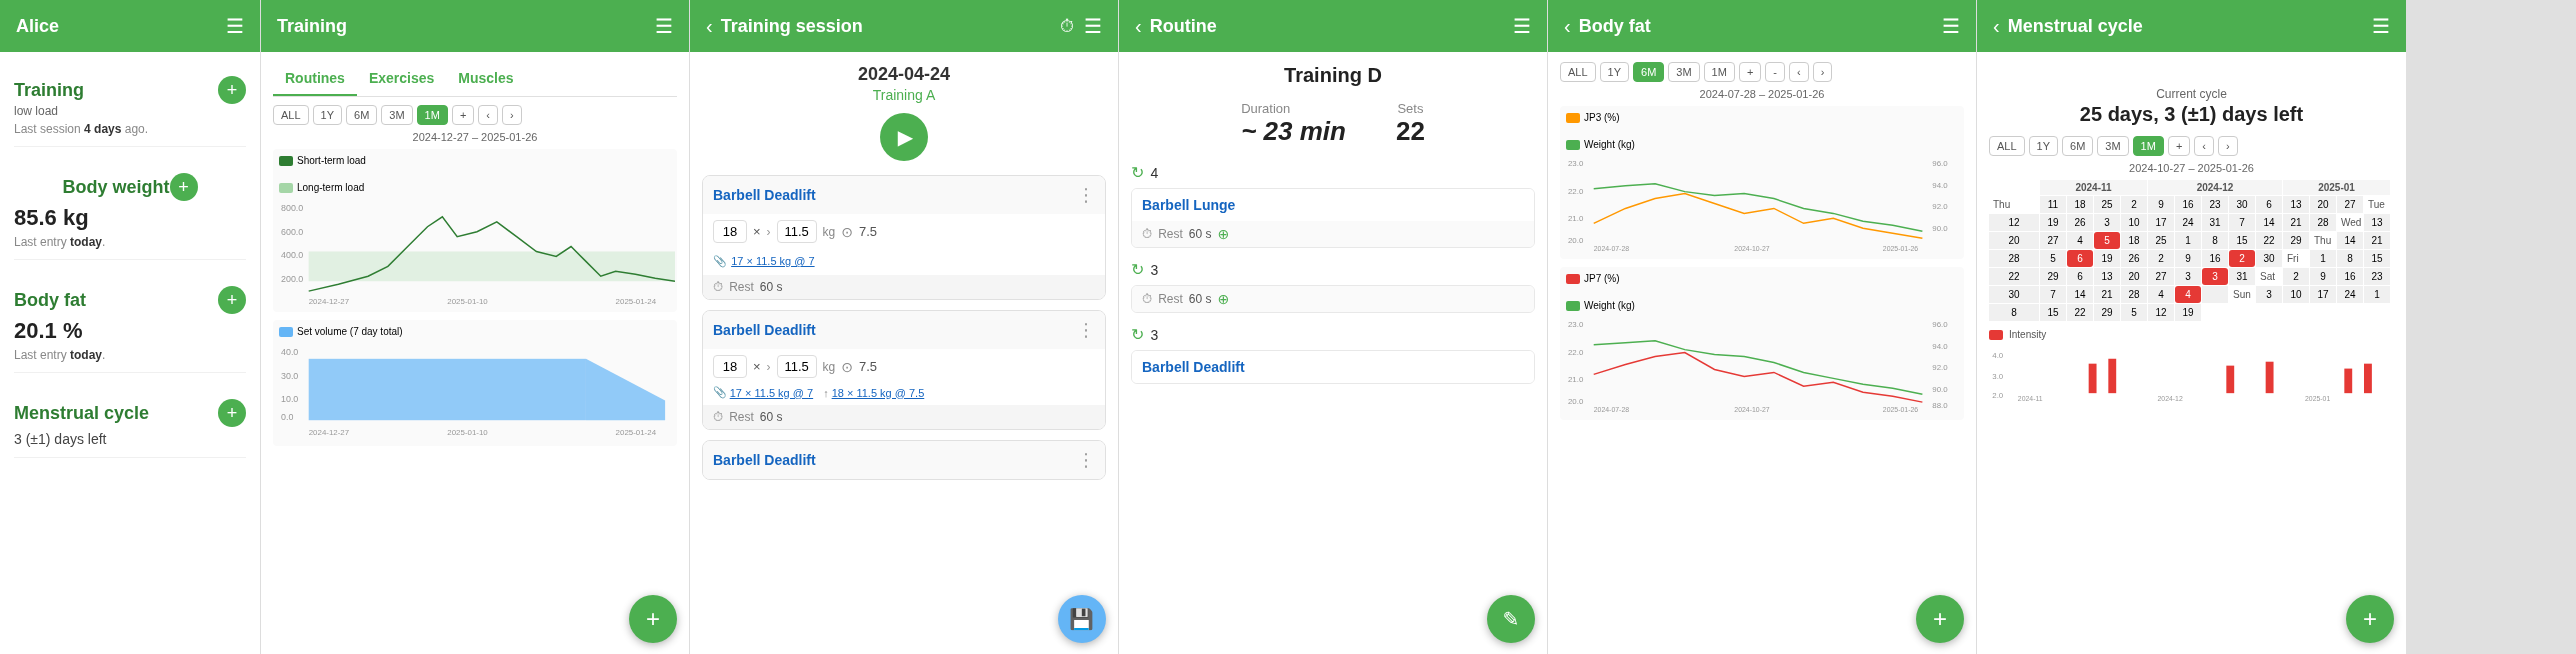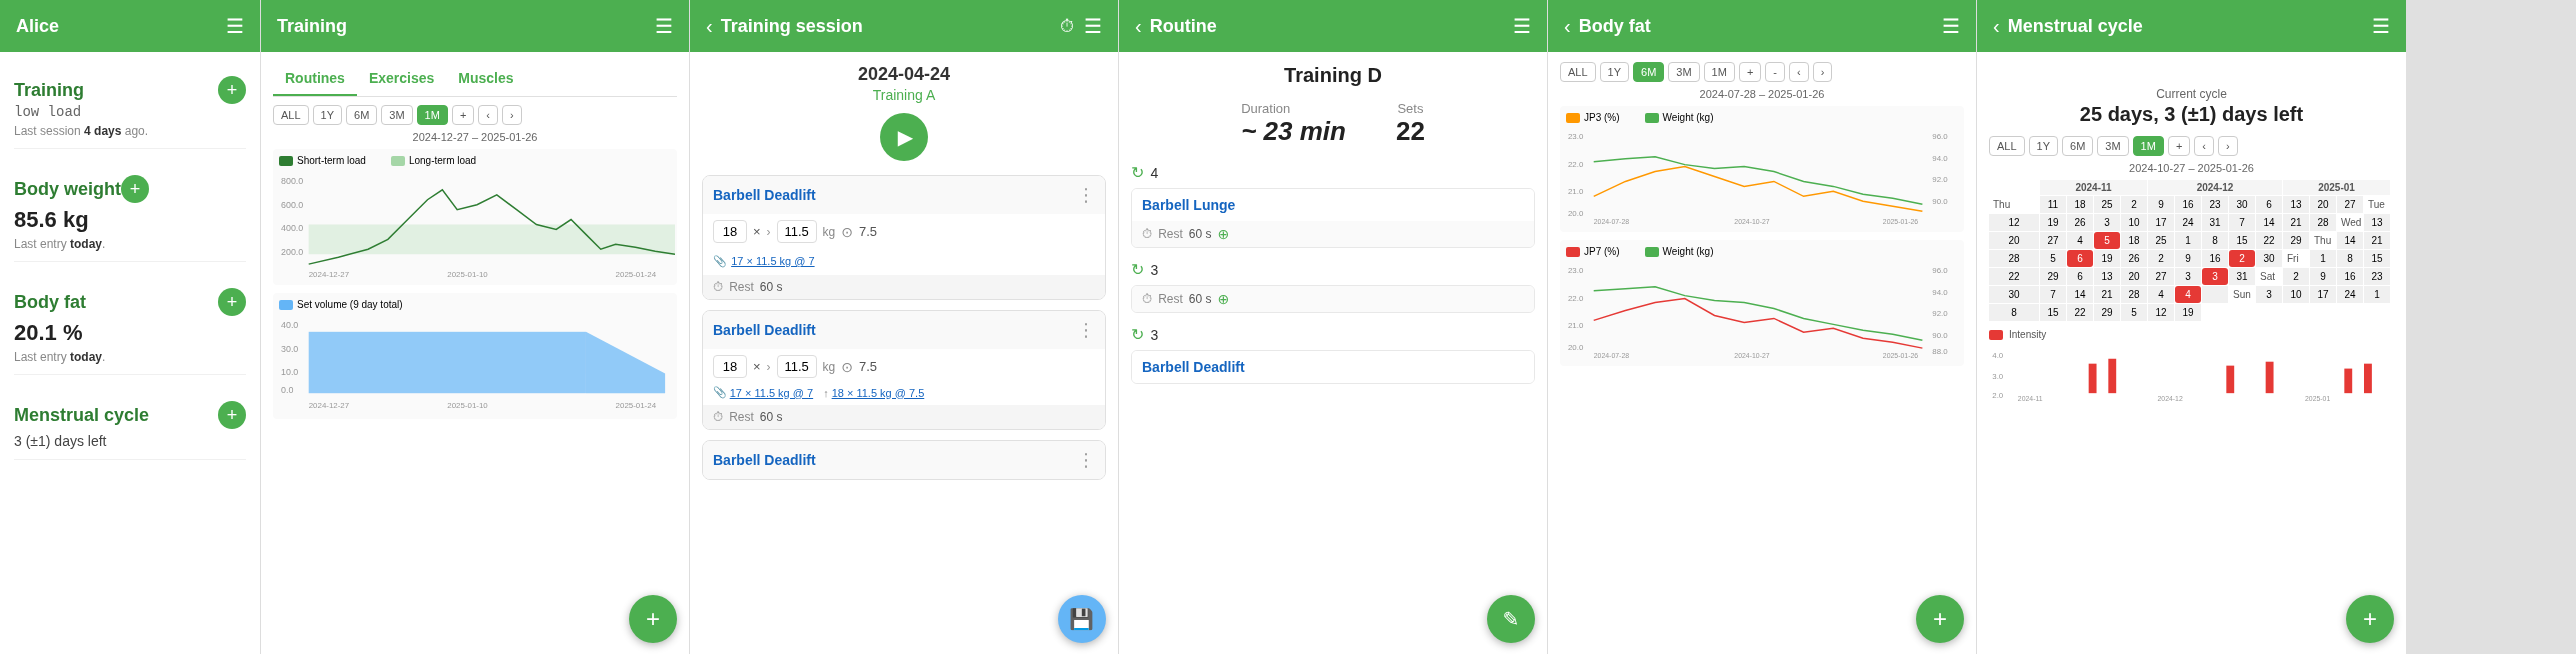--- a/index.html
+++ b/index.html
@@ -51,21 +51,21 @@
 
     
     .filter-row { display: flex; gap: 4px; align-items: center; margin-bottom: 6px; flex-wrap: wrap; }
     .filter-btn { padding: 3px 7px; border-radius: 4px; border: 1px solid #ccc; background: white; font-size: 11px; cursor: pointer; color: #555; }
     .filter-btn.active { background: #4caf50; color: white; border-color: #4caf50; }
 
     .date-range { font-size: 11px; color: #666; text-align: center; margin-bottom: 6px; }
 
     
     .chart-area { background: #fafafa; border-radius: 4px; margin-bottom: 8px; padding: 6px; position: relative; }
-    .chart-legend { display: flex; gap: 25px; font-size: 10px; margin-bottom: 4px; }
+    .chart-legend { display: flex; gap: 16px; font-size: 10px; margin-bottom: 4px; flex-direction: column; }
     .legend-item { display: flex; align-items: center; gap: 4px; }
     .legend-color { width: 14px; height: 10px; border-radius: 2px; }
 
     .exercise-card { border: 1px solid #e0e0e0; border-radius: 8px; margin-bottom: 10px; overflow: hidden; }
     .exercise-header { display: flex; align-items: center; justify-content: space-between; padding: 8px 10px; background: #f9f9f9; }
     .exercise-name { font-size: 14px; font-weight: 600; color: #1565c0; cursor: pointer; }
     .exercise-input { border: 1px solid #ddd; border-radius: 4px; padding: 3px 6px; width: 36px; text-align: center; font-size: 13px; }
     .rest-row { display: flex; align-items: center; gap: 6px; padding: 4px 10px; color: #888; font-size: 12px; background: #f5f5f5; }
 
     .exercise-block { margin-bottom: 12px; }
@@ -100,26 +100,26 @@
     <span style="font-size:18px;font-weight:700;">Alice</span>
     <span style="cursor:pointer;font-size:20px;">☰</span>
   </div>
   <div style="flex:1; overflow-y:auto; padding:14px 14px 59px;">
 
     <div class="section-card">
       <div style="display:flex;justify-content:space-between;align-items:center;">
         <span style="font-size:18px;font-weight:700;color:#2e7d32;">Training</span>
         <button class="add-btn">+</button>
       </div>
-      <div style="font-size:14px;color:#666;margin-bottom:4px;font-family:Liberation Mono, monospace;">low load</div>
+      <div style="font-size:12px;color:#666;margin-bottom:4px;">low load</div>
       <div style="font-size:12px;color:#888;">Last session <strong style="color:#333;">4 days</strong> ago.</div>
     </div>
 
     <div class="section-card">
-      <div style="display:flex;justify-content:flex-start;align-items:center;">
+      <div style="display:flex;justify-content:center;align-items:center;">
         <span style="font-size:18px;font-weight:700;color:#2e7d32;">Body weight</span>
         <button class="add-btn">+</button>
       </div>
       <div style="font-size:22px;font-weight:700;color:#222;margin:4px 0;">85.6 kg</div>
       <div style="font-size:12px;color:#888;">Last entry <strong style="color:#333;">today</strong>.</div>
     </div>
 
     <div class="section-card">
       <div style="display:flex;justify-content:space-between;align-items:center;">
         <span style="font-size:18px;font-weight:700;color:#2e7d32;">Body fat</span>
@@ -189,21 +189,21 @@
         <text x="30" y="108" font-size="8" fill="#999">2024-12-27</text>
         <text x="170" y="108" font-size="8" fill="#999">2025-01-10</text>
         <text x="340" y="108" font-size="8" fill="#999">2025-01-24</text>
       </svg>
     </div>
 
     <div class="chart-area">
       <div class="chart-legend">
         <div class="legend-item">
           <div class="legend-color" style="background:#64b5f6;"></div>
-          <span style="font-size:10px;">Set volume (9 day total)</span>
+          <span style="font-size:10px;">Set volume (7 day total)</span>
         </div>
       </div>
       <svg width="396" height="99" viewBox="0 0 400 100">
         <text x="2" y="14" font-size="9" fill="#999">40.0</text>
         <text x="2" y="38" font-size="9" fill="#999">30.0</text>
         <text x="2" y="62" font-size="9" fill="#999">10.0</text>
         <text x="2" y="80" font-size="9" fill="#999">0.0</text>
 
         <rect x="30" y="18" width="280" height="62" fill="#64b5f6" opacity="0.7"></rect>
         <polygon points="310,18 390,60 390,80 310,80" fill="#64b5f6" opacity="0.7"></polygon>

